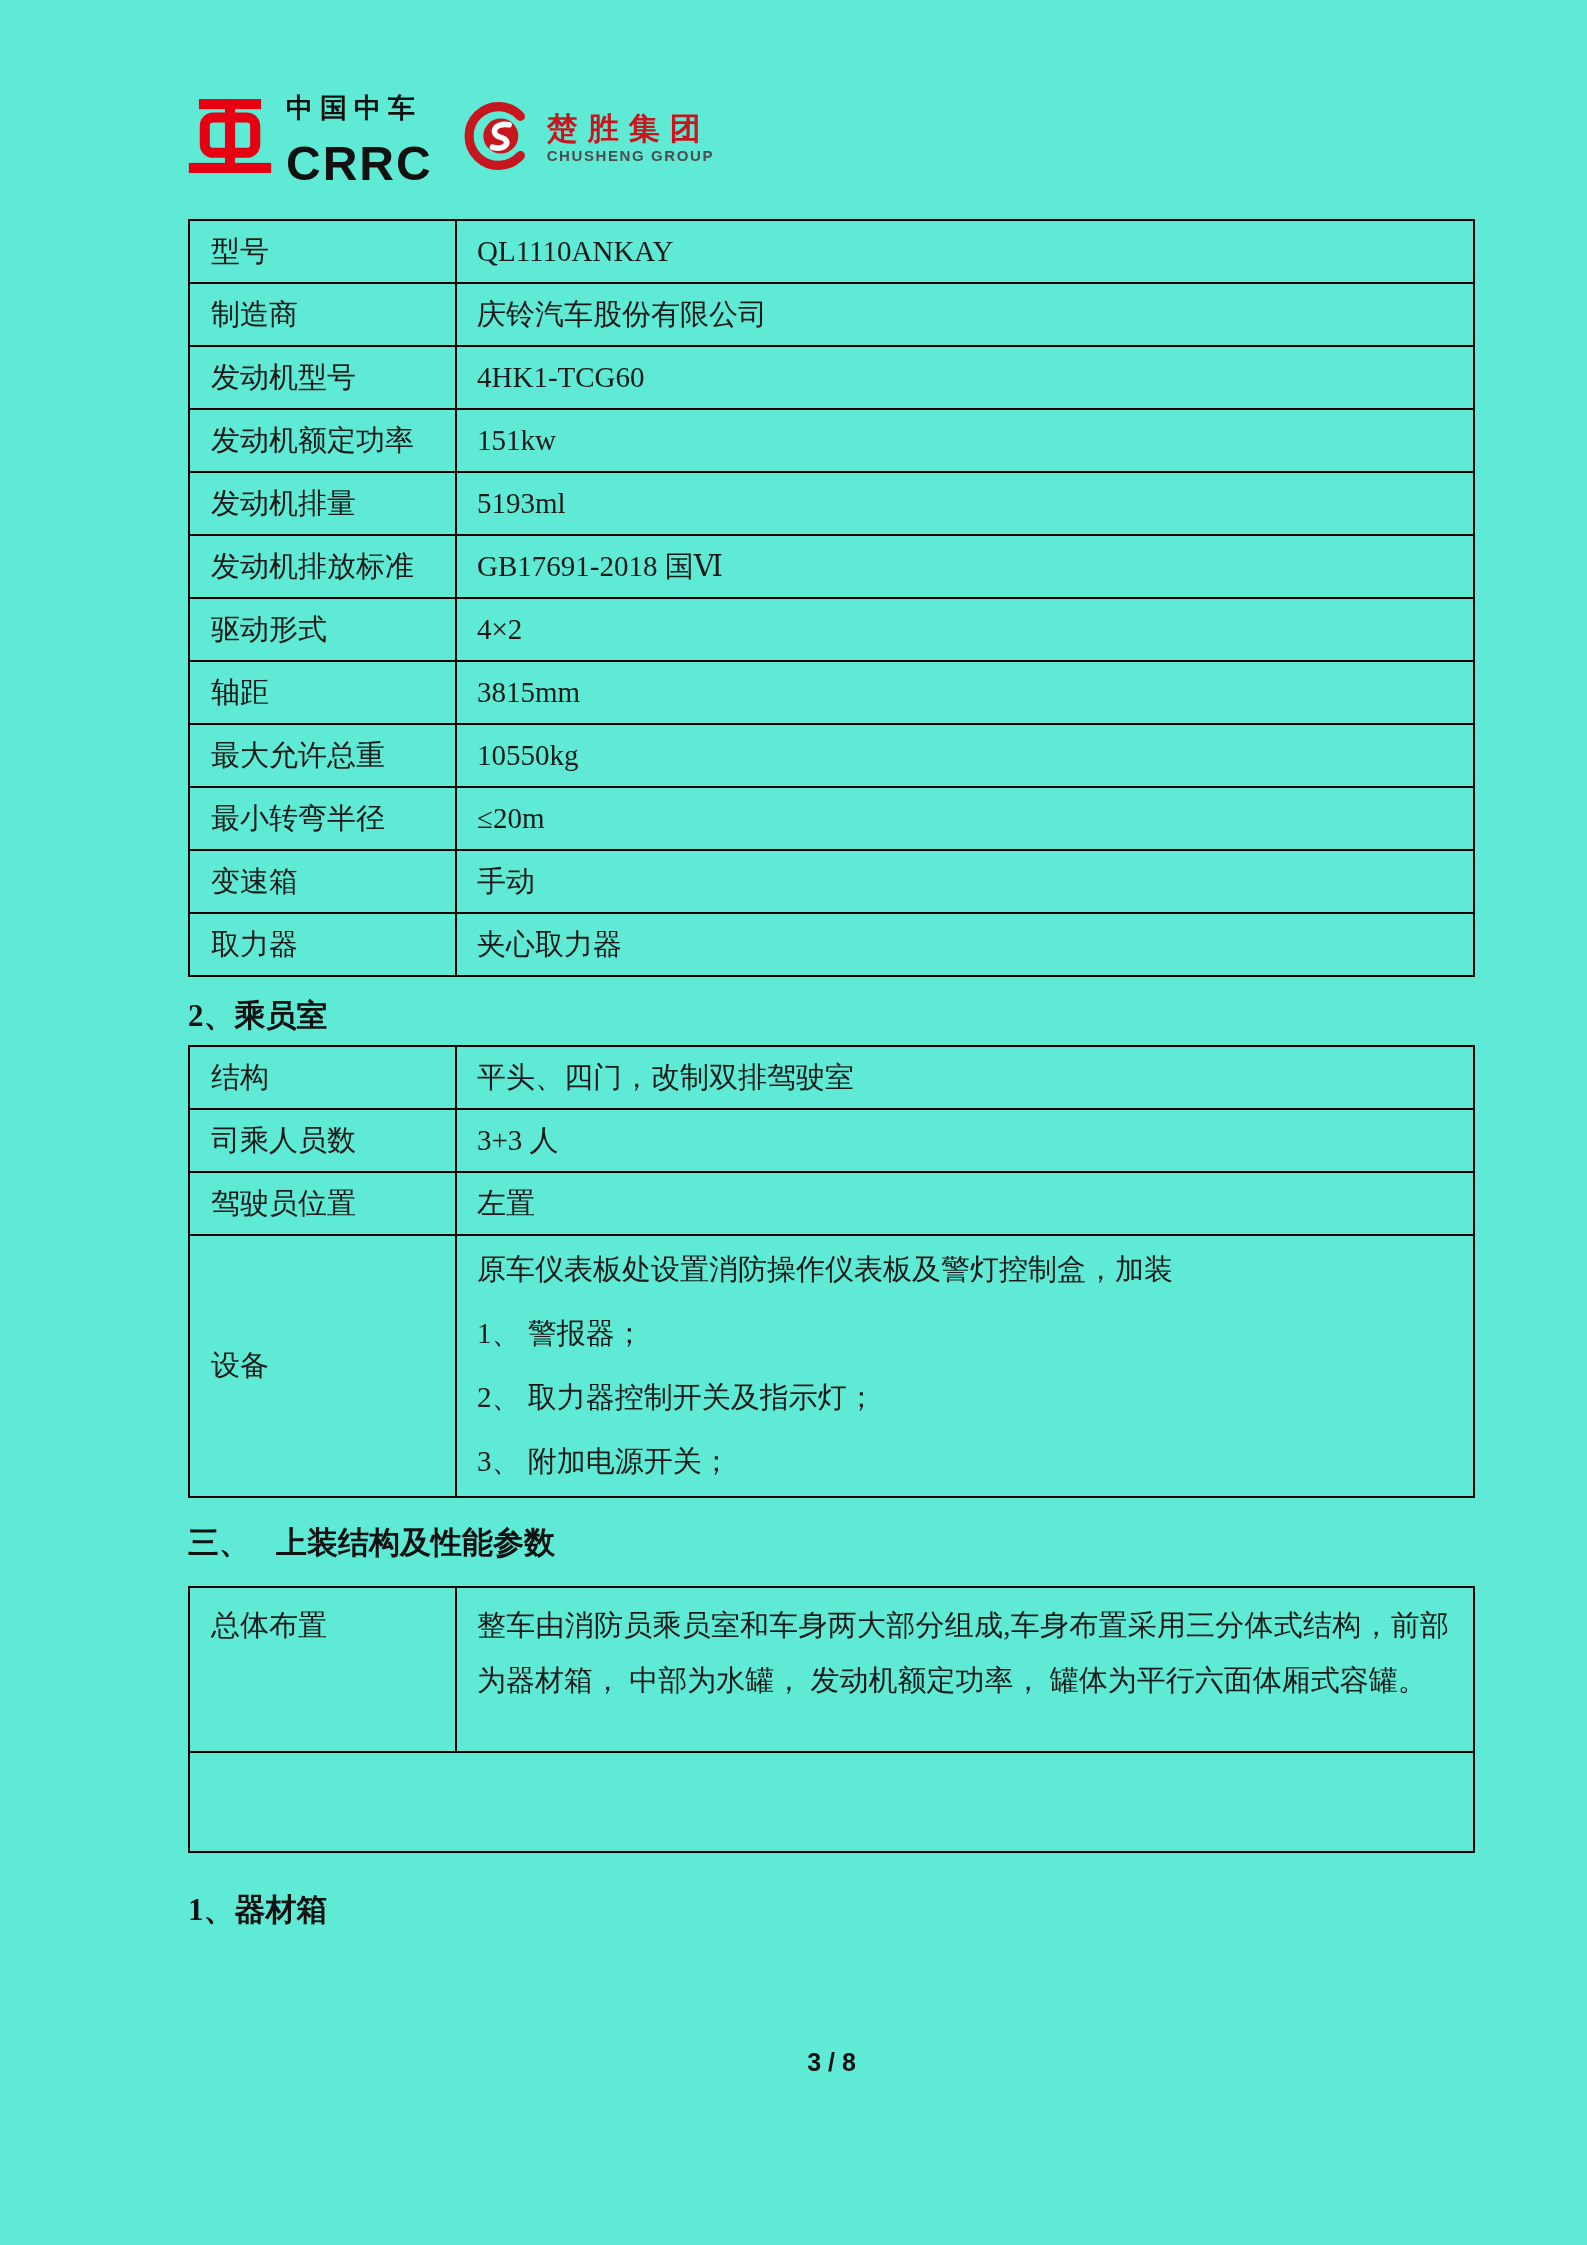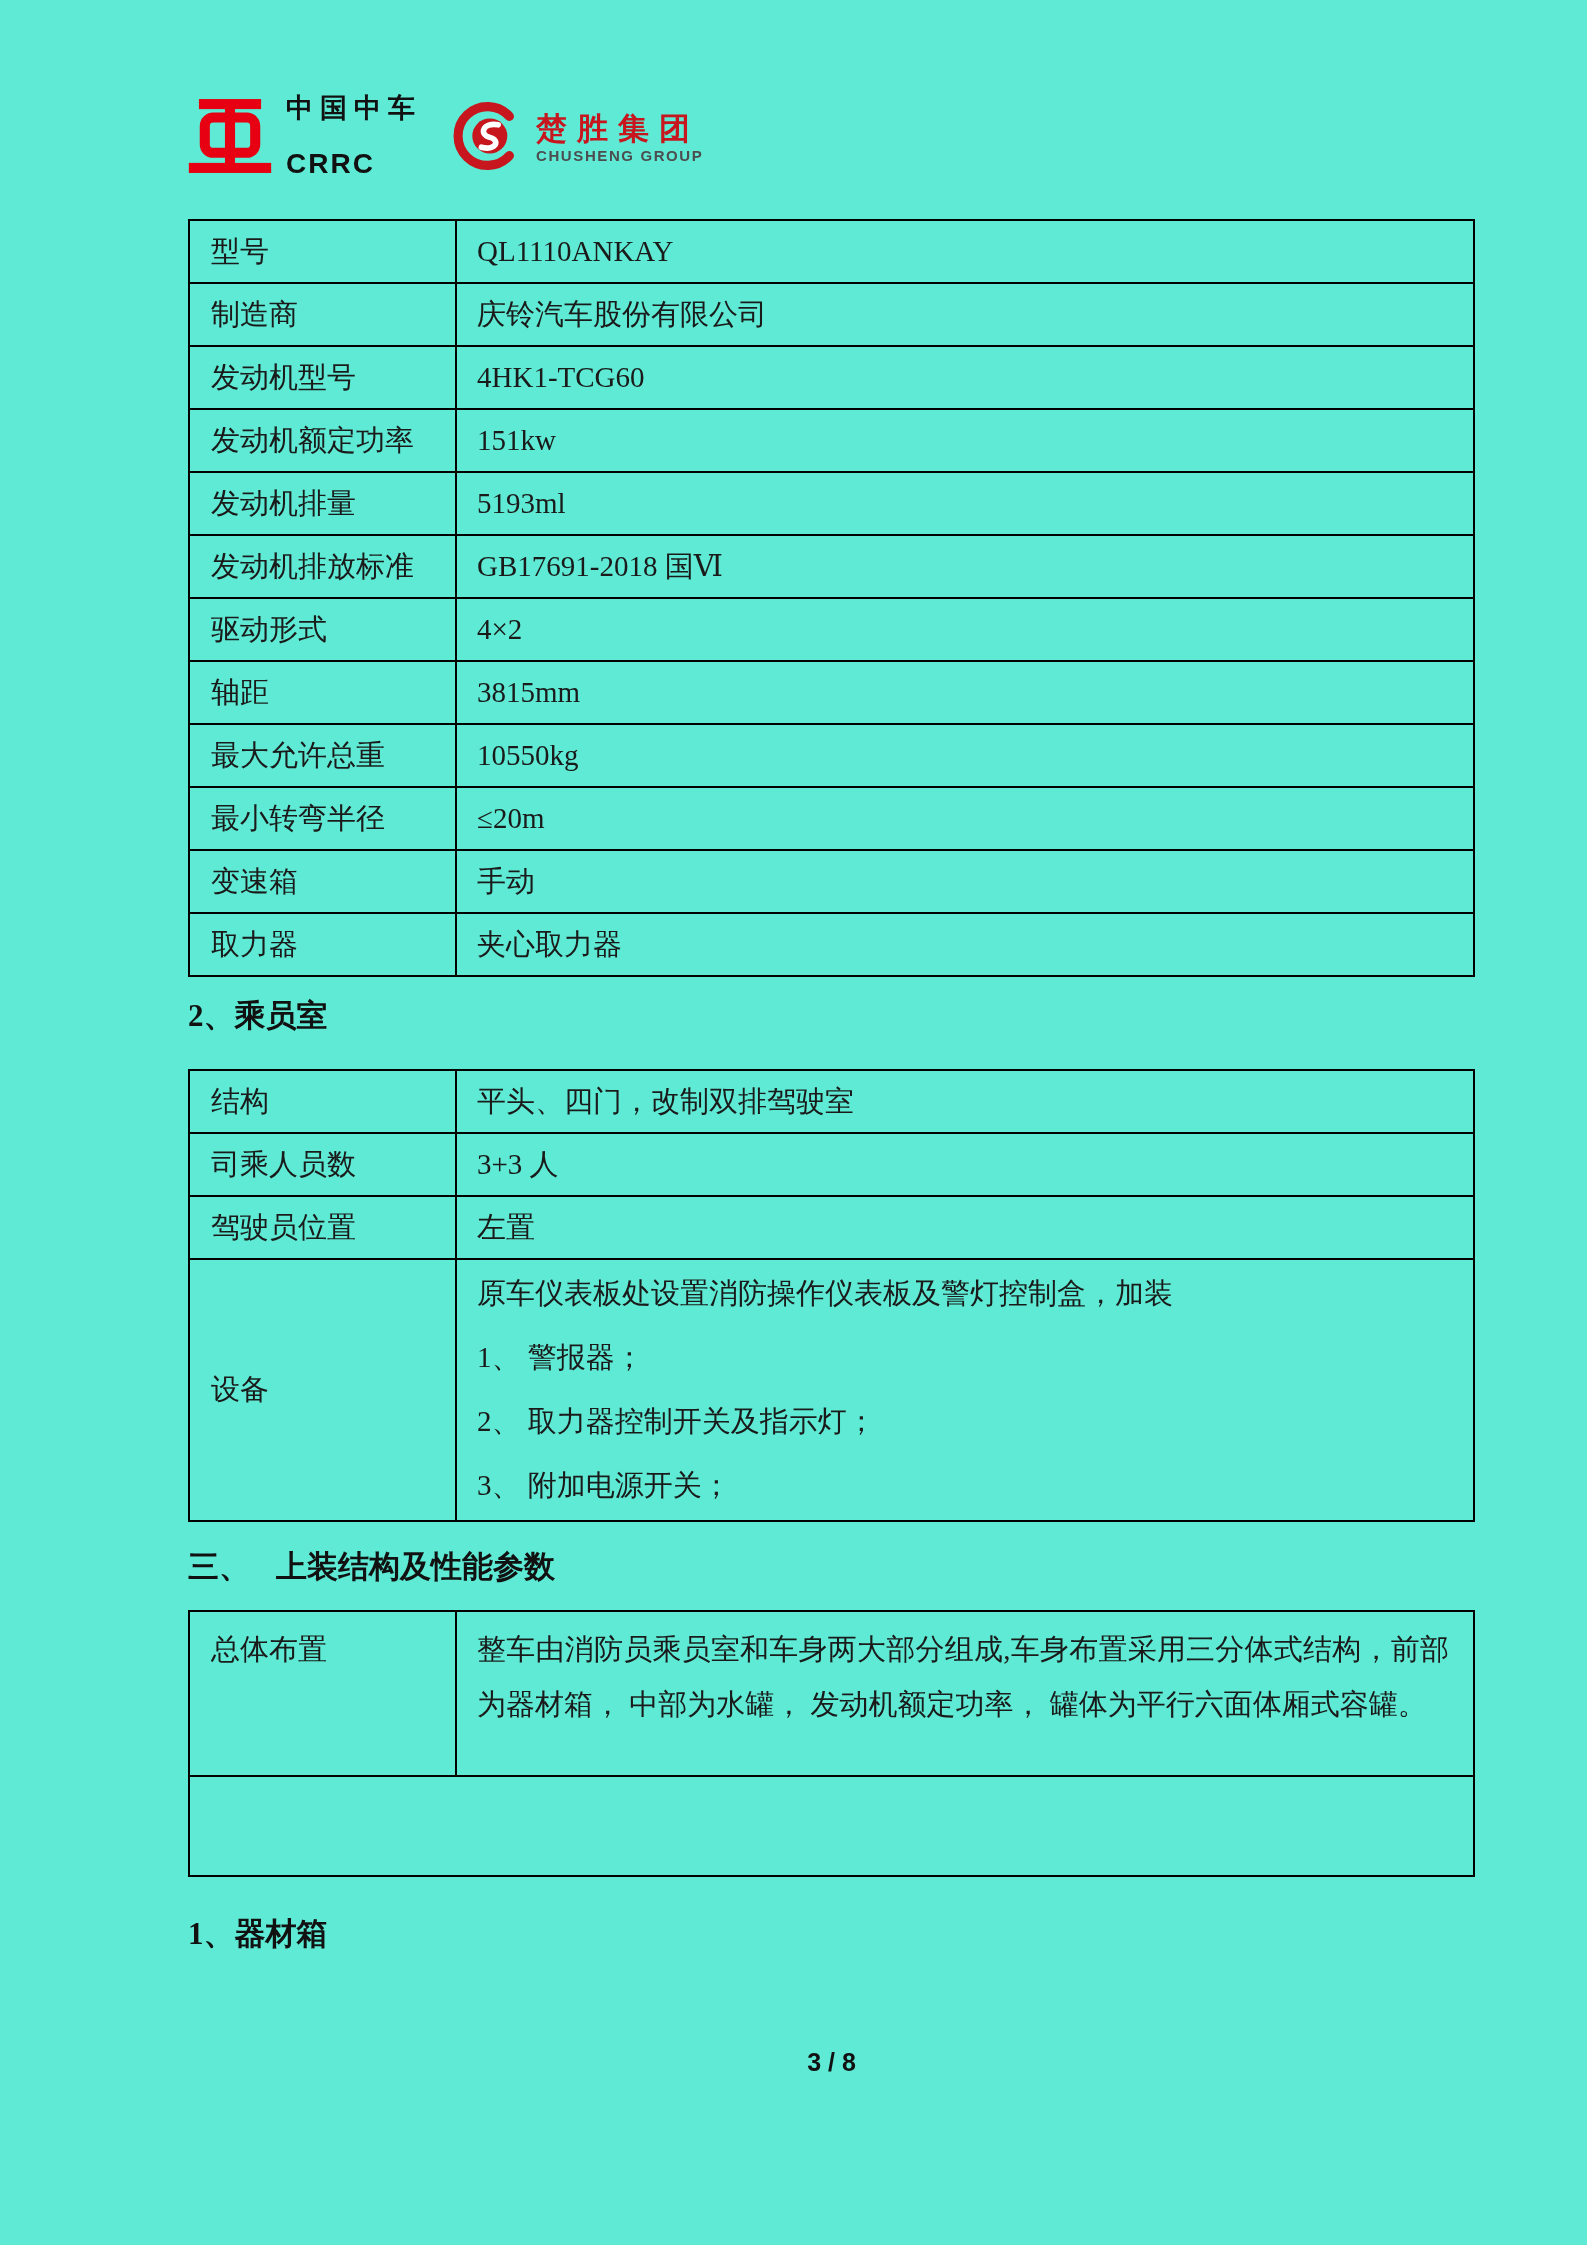--- a/index.html
+++ b/index.html
@@ -10,38 +10,38 @@
     overflow:hidden;
   }
   .content { padding:85px 112px 0 188px; }
 
   
   .logo-row { display:flex; align-items:center; height:106px; }
   .crrc-block { display:flex; align-items:center; }
   .crrc-mark { width:84px; height:78px; }
   .crrc-text { margin-left:14px; font-family:"Liberation Sans","DejaVu Sans",sans-serif; }
   .crrc-cn { font-size:27px; font-weight:900; letter-spacing:7px; color:#111; line-height:30px; white-space:nowrap; }
-  .crrc-en { font-size:28px; font-weight:900; letter-spacing:2px; color:#111; line-height:38px;margin-top:22px; }
+  .crrc-en { font-size:48px; font-weight:900; letter-spacing:2px; color:#111; line-height:38px;margin-top:22px; }
   .cs-block { display:flex; align-items:center; margin-left:30px; }
   .cs-mark { width:70px; height:74px; }
   .cs-text { margin-left:14px; font-family:"Liberation Sans","DejaVu Sans",sans-serif; }
   .cs-cn { font-size:31px; font-weight:900; letter-spacing:10px; color:#c7161e; line-height:36px; white-space:nowrap; }
   .cs-en { font-size:15px; font-weight:700; letter-spacing:1.6px; color:#4d4d4f; line-height:18px; }
 
   
   table { width:100%; border-collapse:collapse; table-layout:fixed; }
   td { border:2px solid #000; font-size:29px; vertical-align:middle; color:#1a1a1a; }
   col.c1 { width:267px; }
   td.label { padding-left:21px; }
   td.value { padding-left:20px; }
   tr.std { height:63px; }
   .tbl-chassis { margin-top:28px; }
 
   .sec-heading { font-size:31px; font-weight:700; line-height:42px; color:#111; }
-  .h-crew { margin-top:18px; margin-bottom:32px; }
+  .h-crew { margin-top:18px; margin-bottom:8px; }
   .h-upper { margin-top:24px; margin-bottom:22px; display:flex; }
   .h-upper .num { margin-right:26px; }
   .h-box { margin-top:36px; }
 
   .equip { padding:2px 0; }
   .equip-line { height:64px; display:flex; align-items:center; }
 
   tr.layout-row { height:165px; }
   td.layout-text { vertical-align:top; padding:10px 24px 0 20px; line-height:55px; text-align:justify; }
   tr.empty-row { height:100px; }

